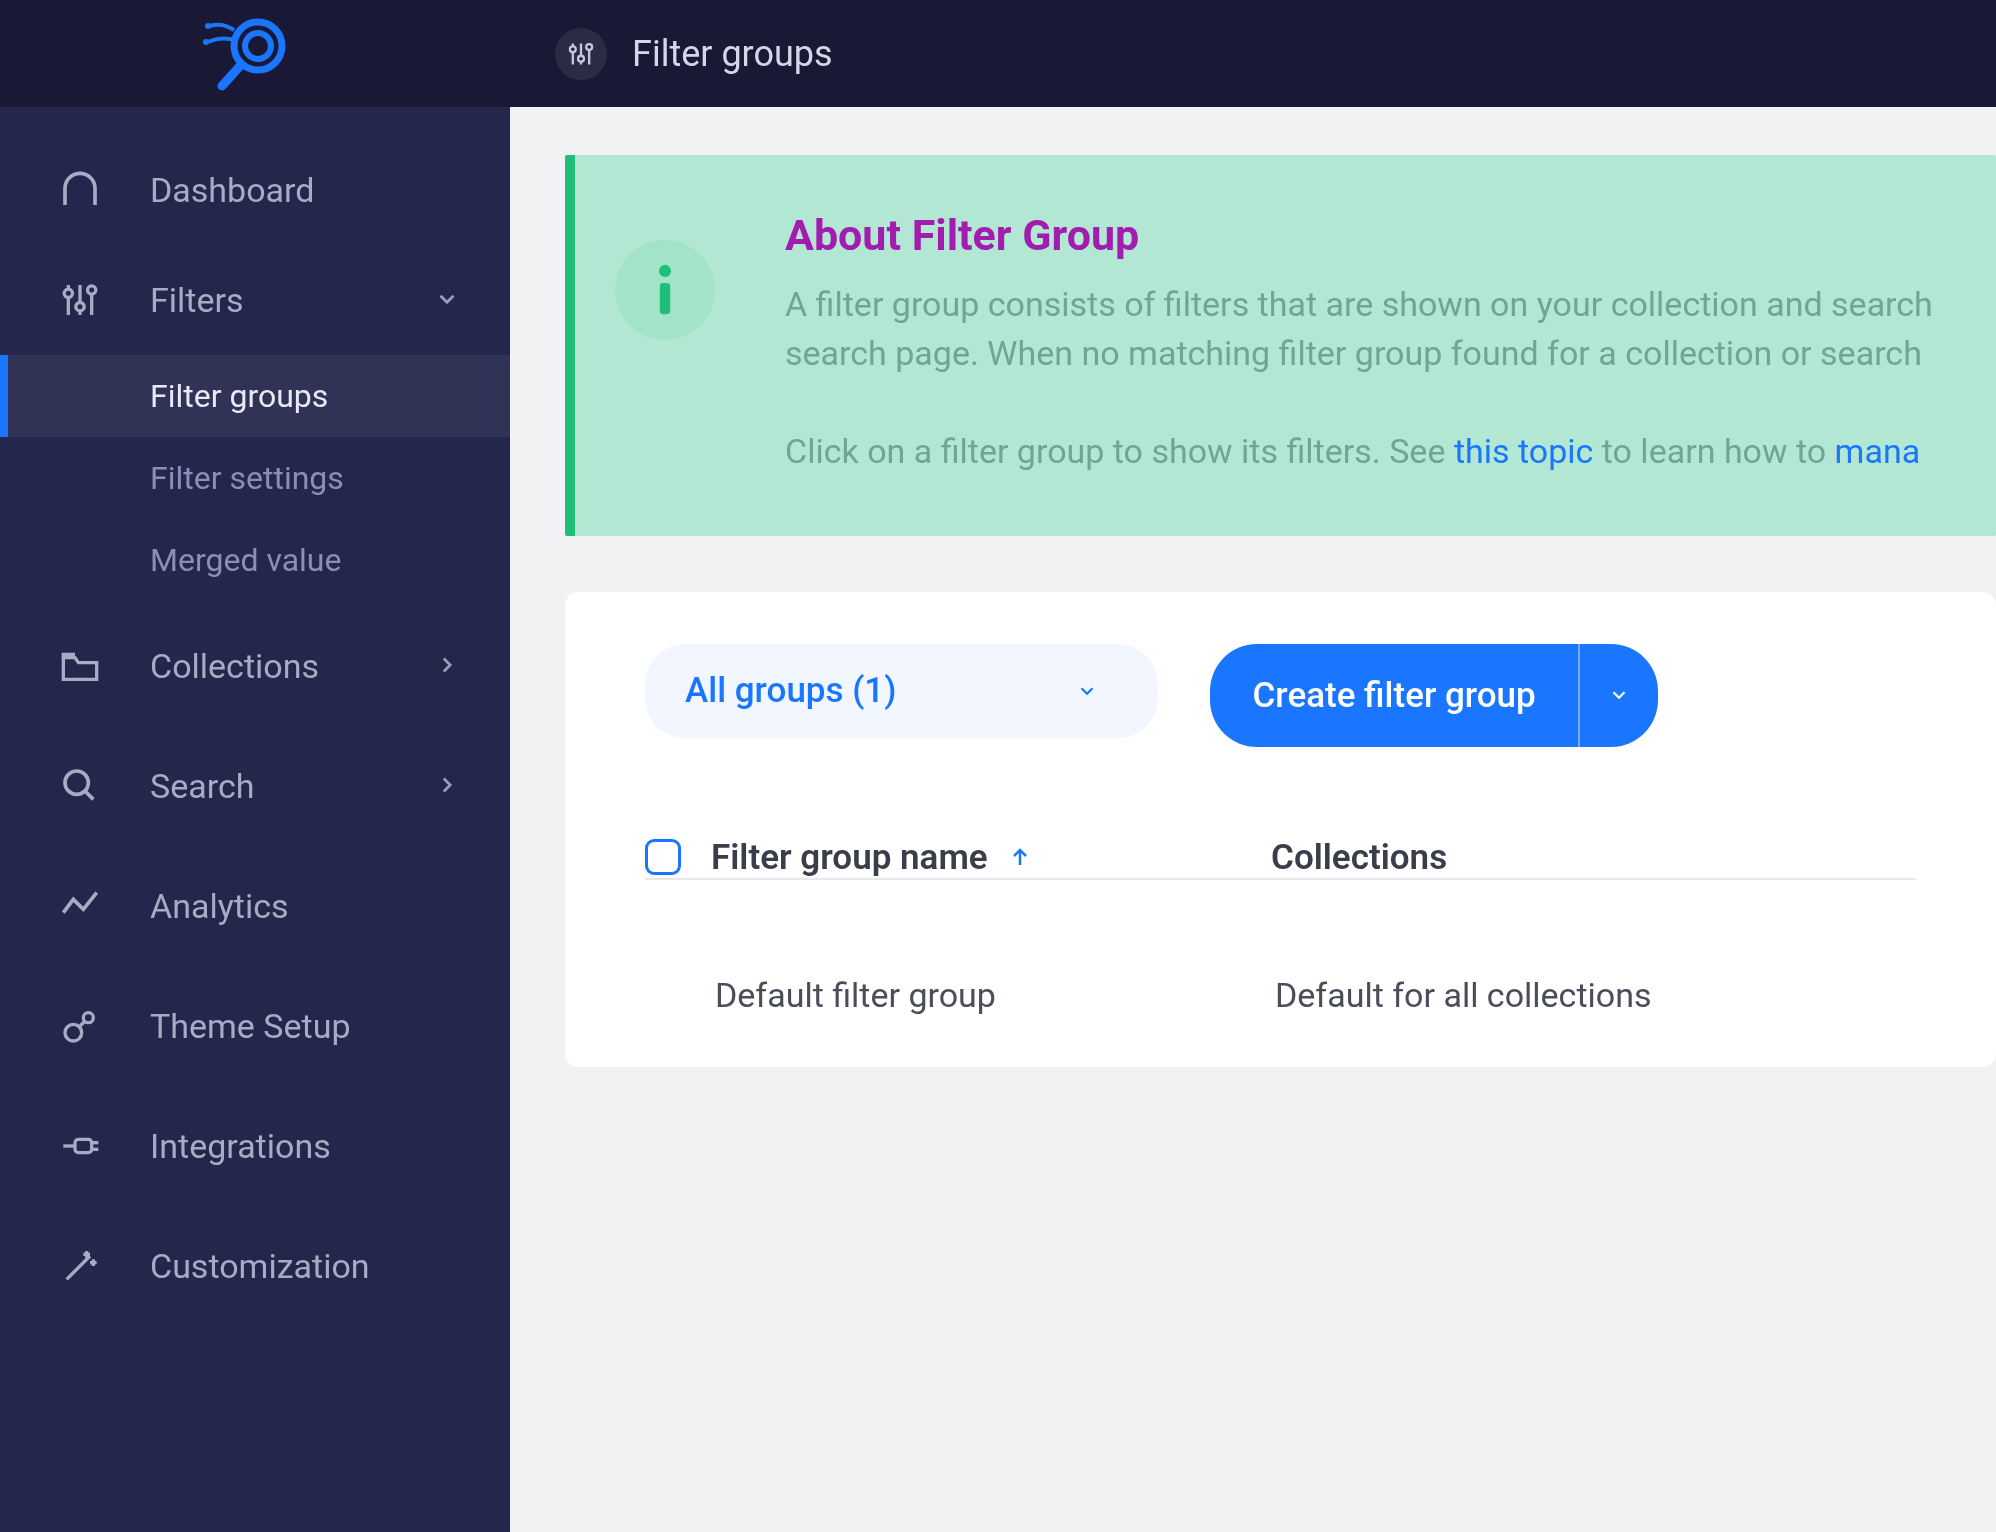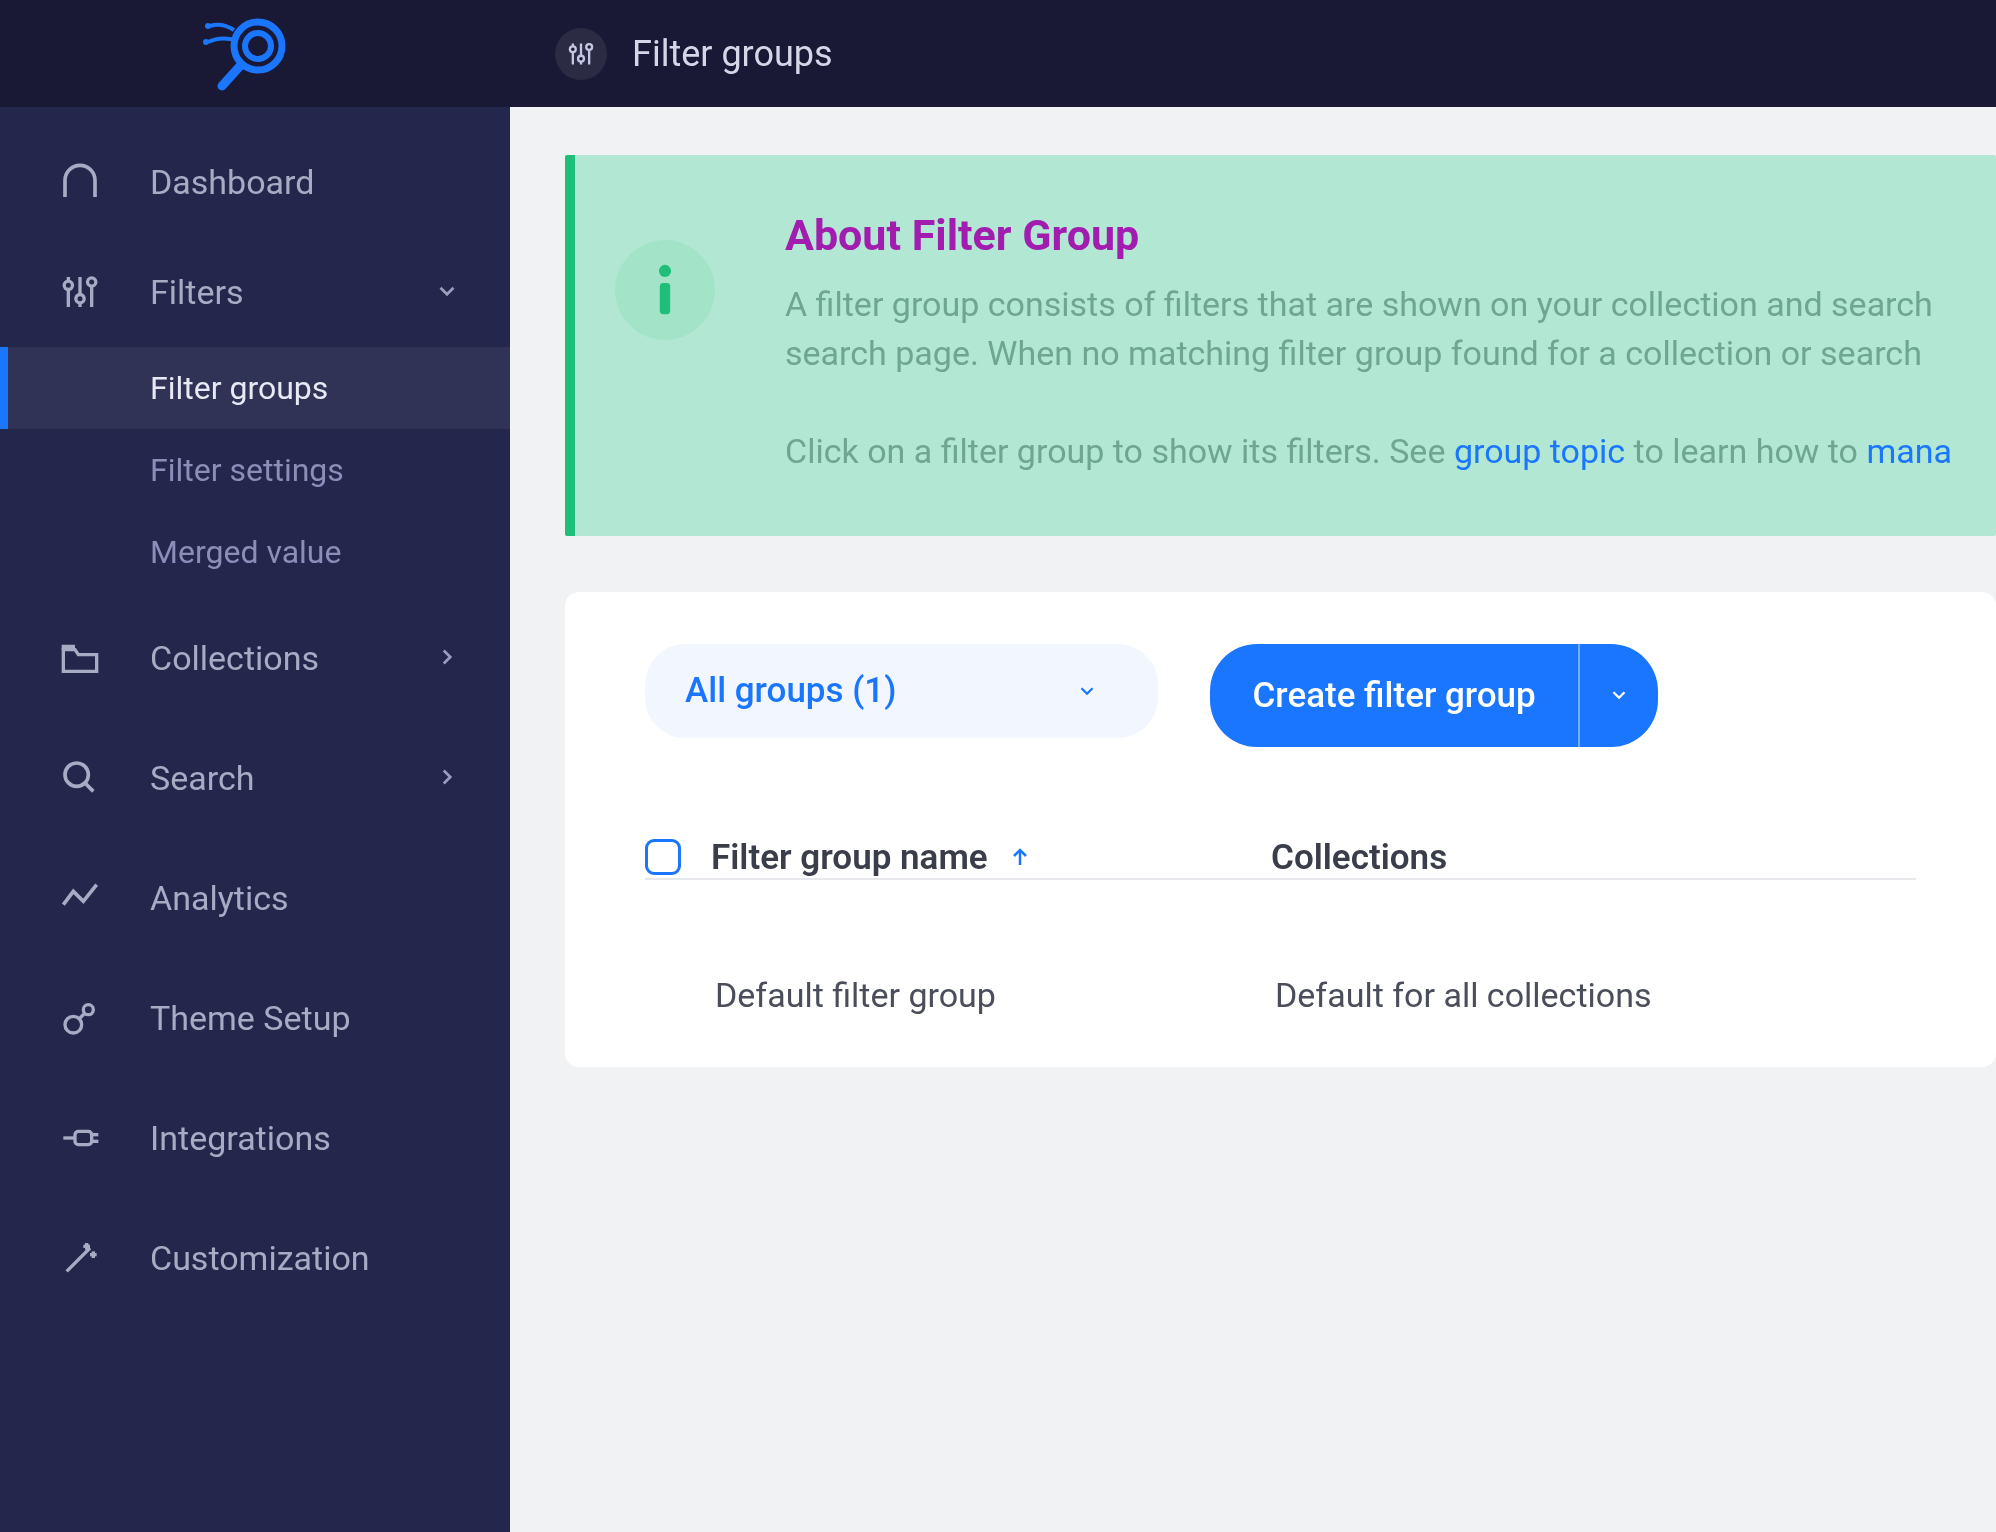--- a/index.html
+++ b/index.html
@@ -42,21 +42,21 @@
     }
     .page-header-title {
       color: #d5d7e8;
       font-size: 36px;
       font-weight: 400;
     }
     .body { display: flex; flex: 1; }
     .sidebar {
       width: 510px;
       background: #24274c;
-      padding-top: 20px;
+      padding-top: 28px;
     }
     .nav-item {
       display: flex;
       align-items: center;
       height: 110px;
       padding-left: 60px;
       color: #a8abc4;
       font-size: 34px;
       cursor: pointer;
       position: relative;
@@ -380,21 +380,21 @@
           <svg width="40" height="52" viewBox="0 0 20 30">
               <circle cx="10" cy="4" r="3.5" fill="#1fbf7a"></circle>
               <rect x="7" y="11" width="6" height="18" rx="2" fill="#1fbf7a"></rect>
             </svg>
         </div>
         <div class="info-content">
           <h2>About Filter Group</h2>
           <p>A filter group consists of filters that are shown on your collection and search</p>
           <p>search page. When no matching filter group found for a collection or search</p>
           <p style="margin-top:48px">
-            <span>Click on a filter group to show its filters. See </span><a href="#">group topic</a><span> to learn how to </span><a href="#">mana</a>
+            <span>Click on a filter group to show its filters. See </span><a href="#">this topic</a><span> to learn how to </span><a href="#">mana</a>
           </p>
         </div>
       </div>
 
       <div class="panel">
         <div class="panel-controls">
           <div class="dropdown">
             <span>All groups (1)</span>
             <span>
               <svg width="22" height="22" viewBox="0 0 24 24" fill="none" stroke="#1a76ff" stroke-width="2.5">

